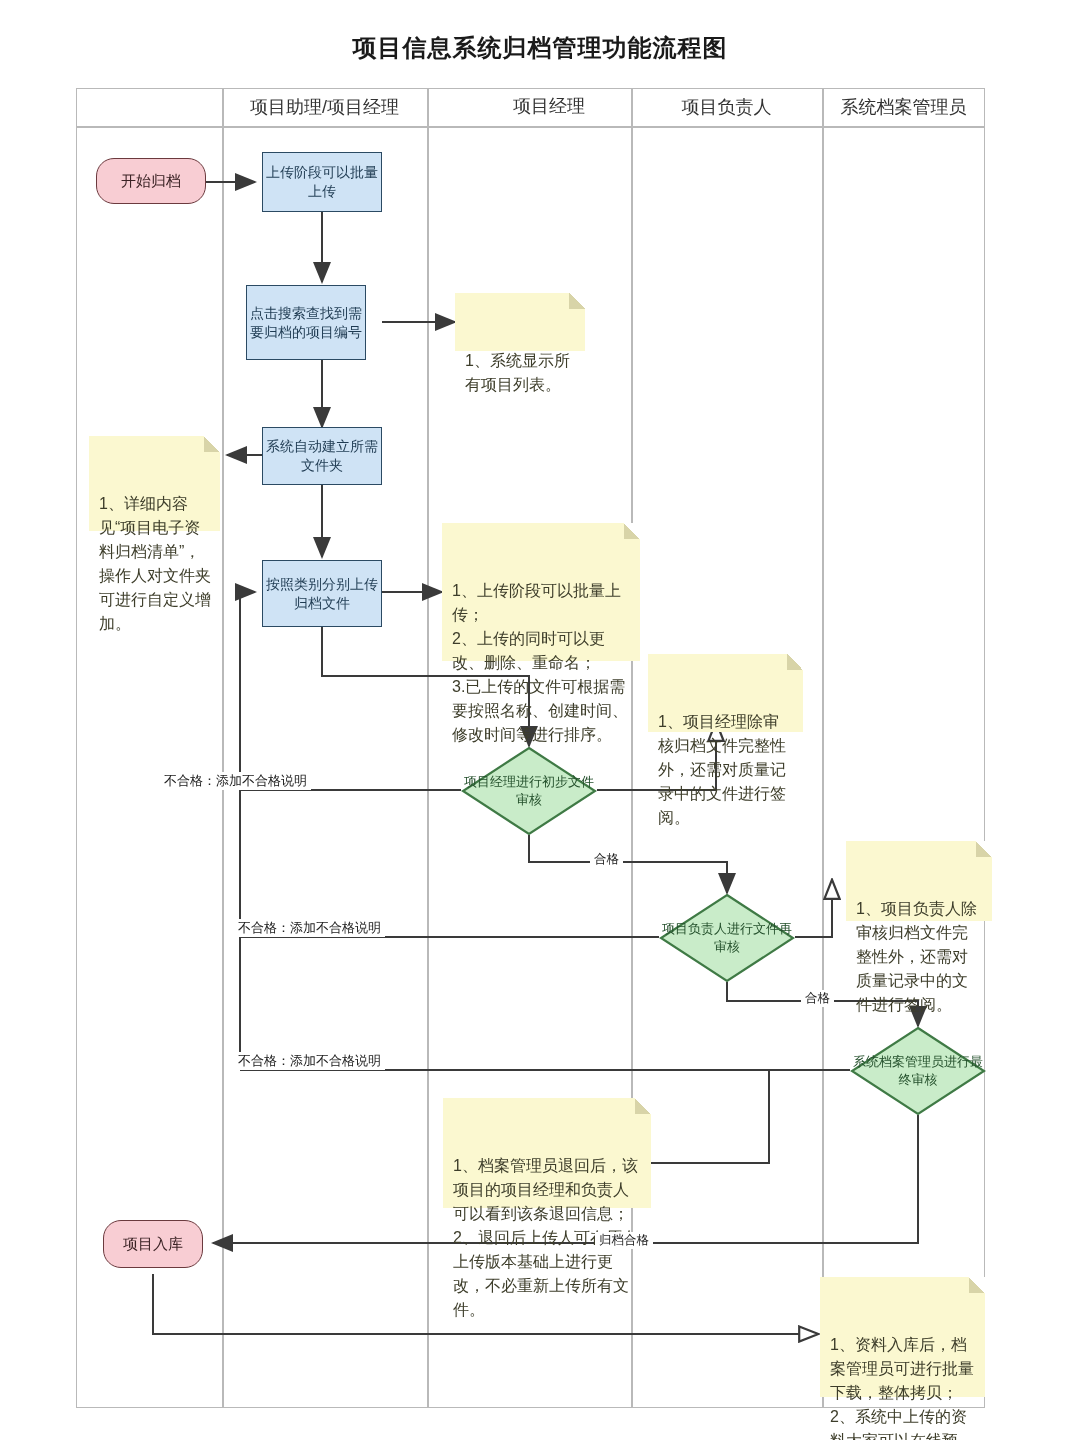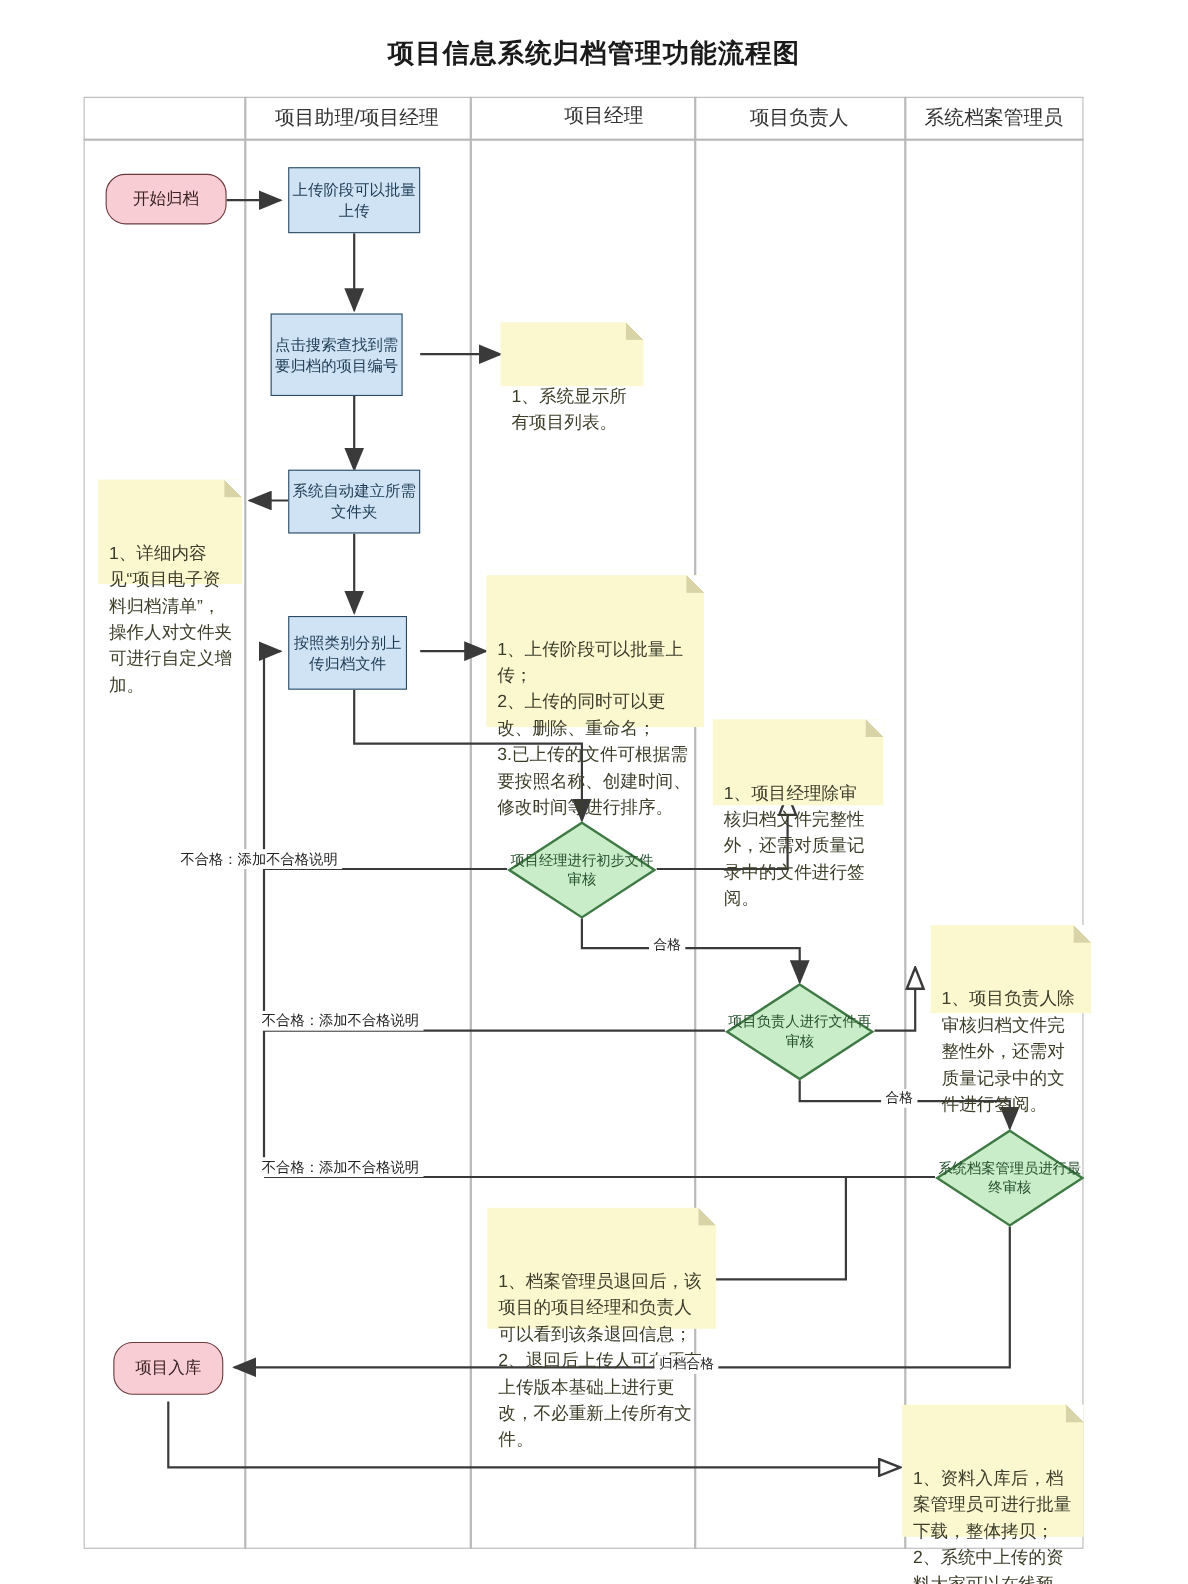--- a/index.html
+++ b/index.html
@@ -159,21 +159,21 @@
   </div>
 
   <div class="node process" style="left:246px;top:285px;width:120px;height:75px;">
     <span>点击搜索查找到需要归档的项目编号</span>
   </div>
 
   <div class="node process" style="left:262px;top:427px;width:120px;height:58px;">
     <span>系统自动建立所需文件夹</span>
   </div>
 
-  <div class="node process" style="left:262px;top:560px;width:108px;height:67px;">
+  <div class="node process" style="left:262px;top:560px;width:120px;height:67px;">
     <span>按照类别分别上传归档文件</span>
   </div>
 
   <div class="decision-wrap" style="left:461px;top:746px;width:136px;height:90px;">
     <svg class="diamond" viewBox="0 0 136 90" preserveAspectRatio="none">
       <polygon points="68,2 134,45 68,88 2,45" fill="#c9ecc9" stroke="#3f7a45" stroke-width="2.2"></polygon>
     </svg>
     <div class="dlabel">项目经理进行初步文件审核</div>
   </div>
 

